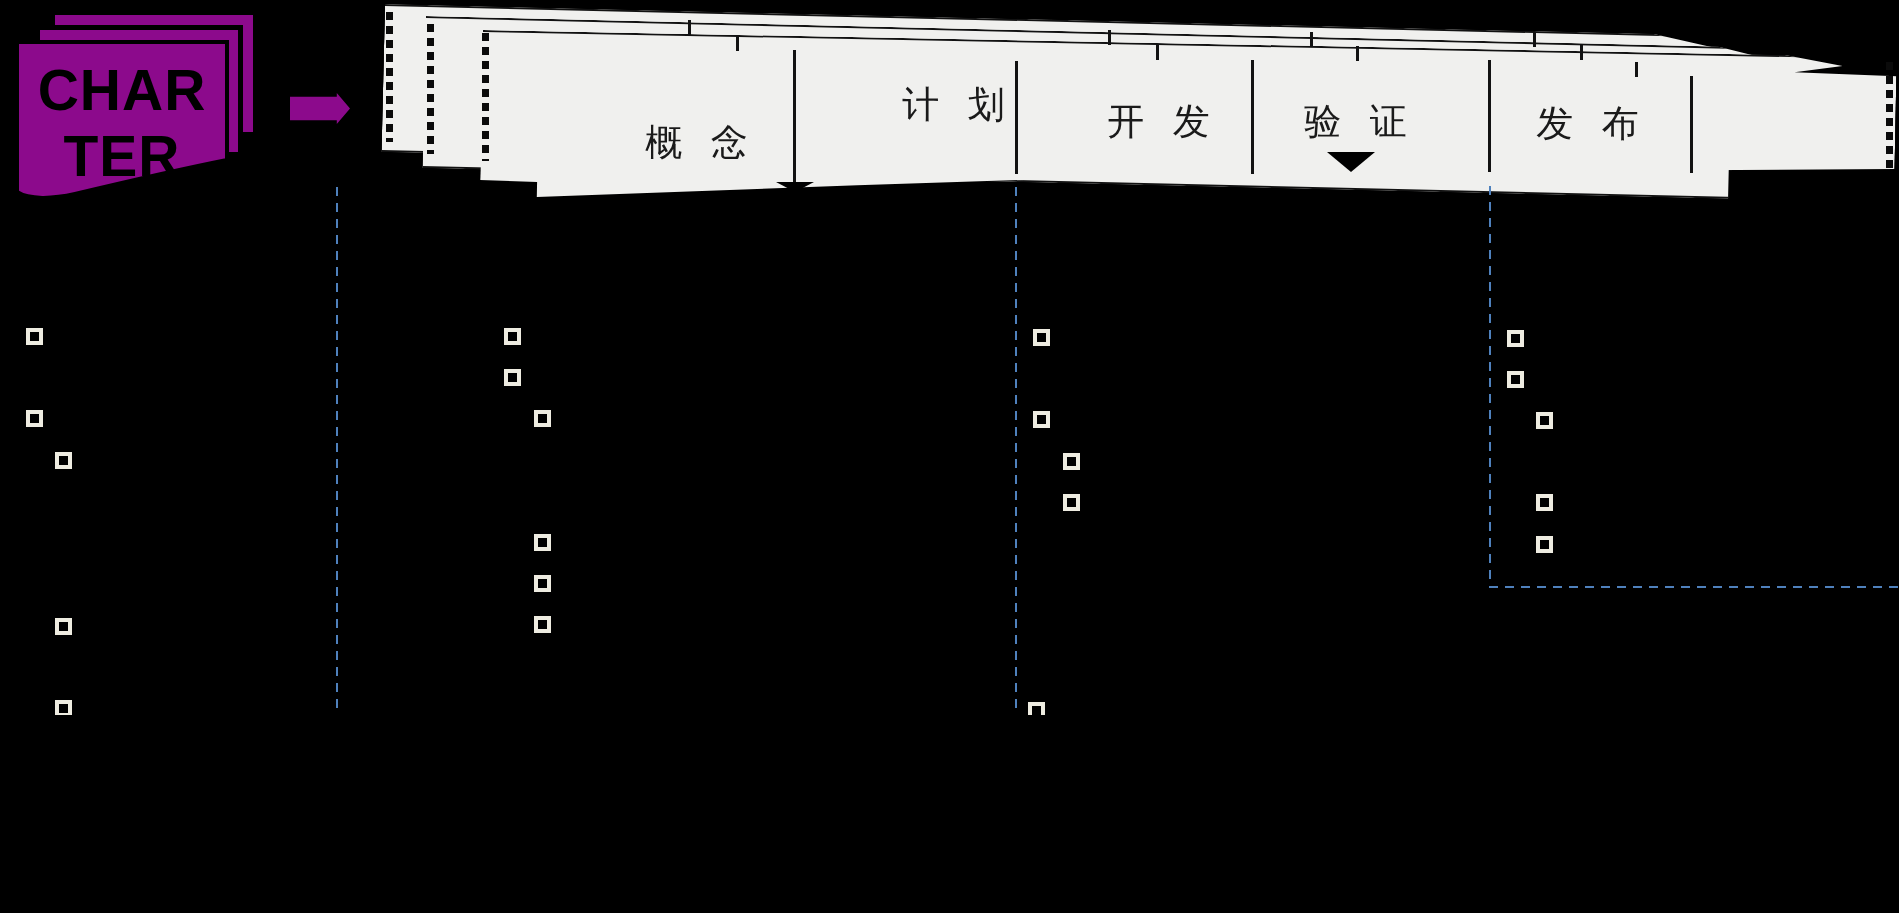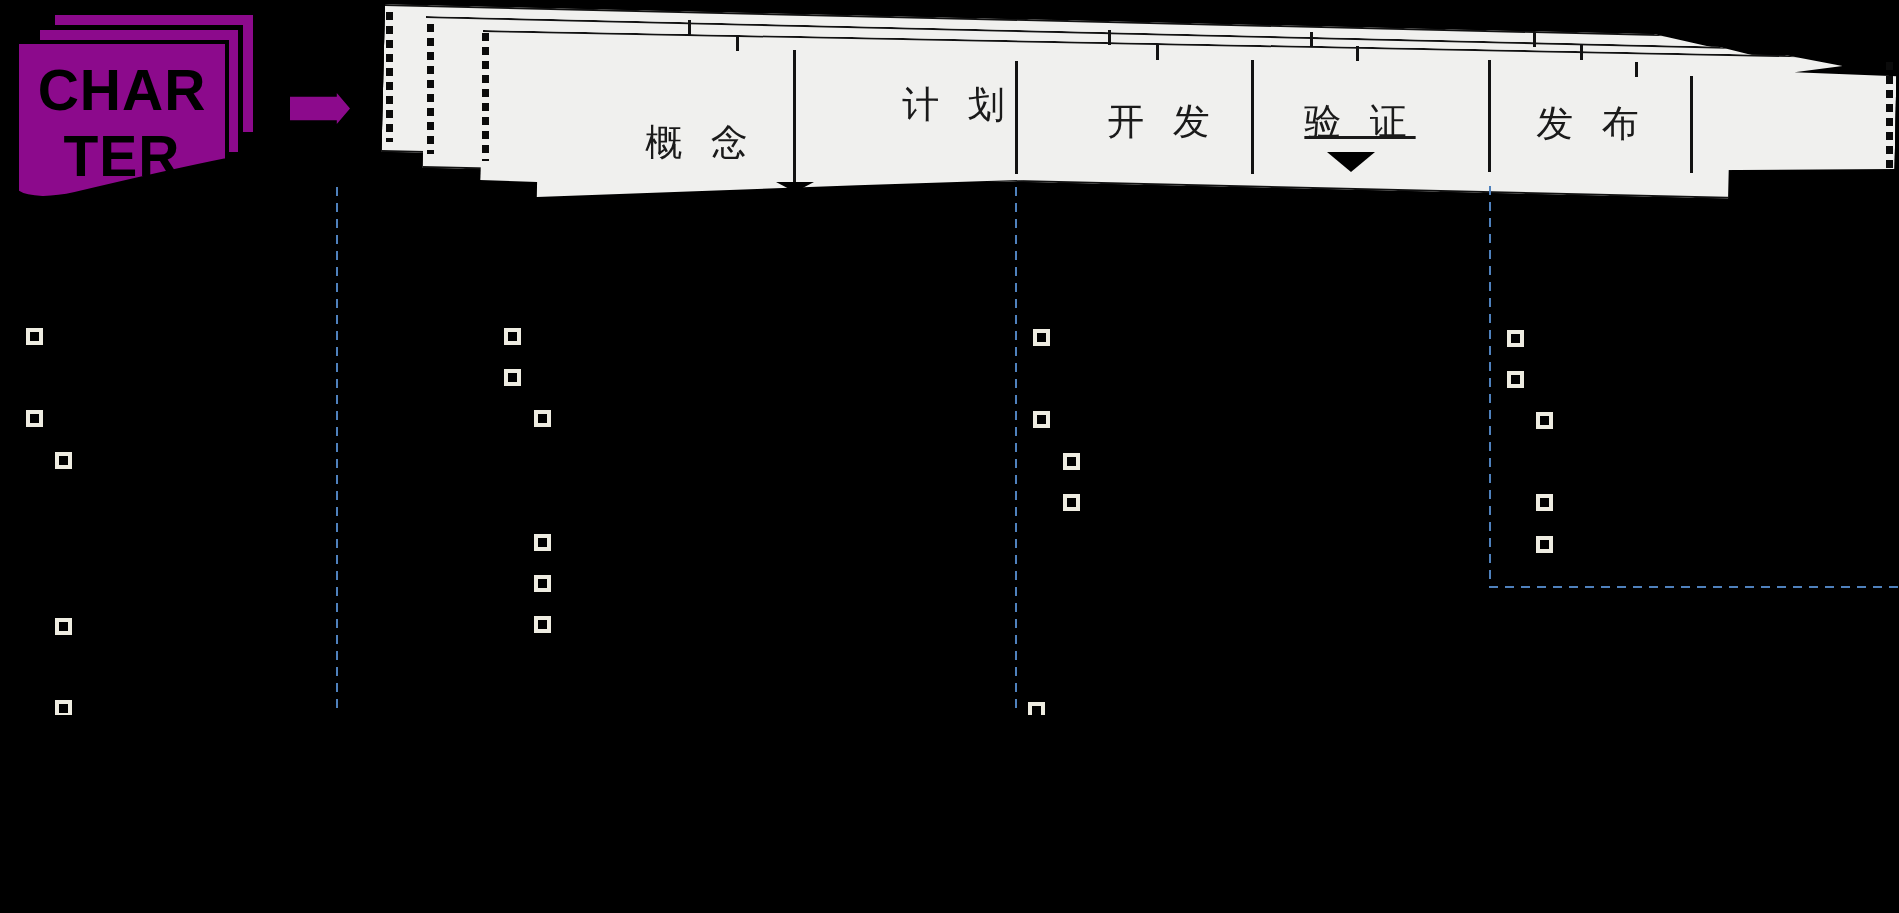--- a/index.html
+++ b/index.html
@@ -107,21 +107,21 @@
 
     <div class="divider" style="left:793px;top:50px;height:133px;"></div>
     <div class="divider" style="left:1015px;top:61px;height:113px;"></div>
     <div class="divider" style="left:1251px;top:60px;height:114px;"></div>
     <div class="divider" style="left:1488px;top:60px;height:112px;"></div>
     <div class="divider" style="left:1690px;top:76px;height:97px;"></div>
 
     <div class="phase-label" style="left:701px;top:107px;margin-top:11px;">概 念</div>
     <div class="phase-label" style="left:958px;top:80px;">计 划</div>
     <div class="phase-label" style="left:1163px;top:97px;">开 发</div>
-    <div class="phase-label" style="left:1360px;top:97px;text-decoration:underline;">验 证</div>
+    <div class="phase-label" style="left:1360px;top:97px;">验 证</div>
     <div class="phase-label" style="left:1592px;top:99px;">发 布</div>
 
     <div class="dart" style="left:776px;top:182px;"></div>
     <div class="marker-tri" style="left:1327px;top:152px;"></div>
   </div>
 
   <div class="vguide" style="left:336px;top:187px;height:699px;"></div>
   <div class="vguide" style="left:1015px;top:187px;height:701px;"></div>
   <div class="vguide" style="left:1489px;top:186px;height:401px;"></div>
   <div class="hguide" style="left:1489px;top:586px;width:410px;"></div>

